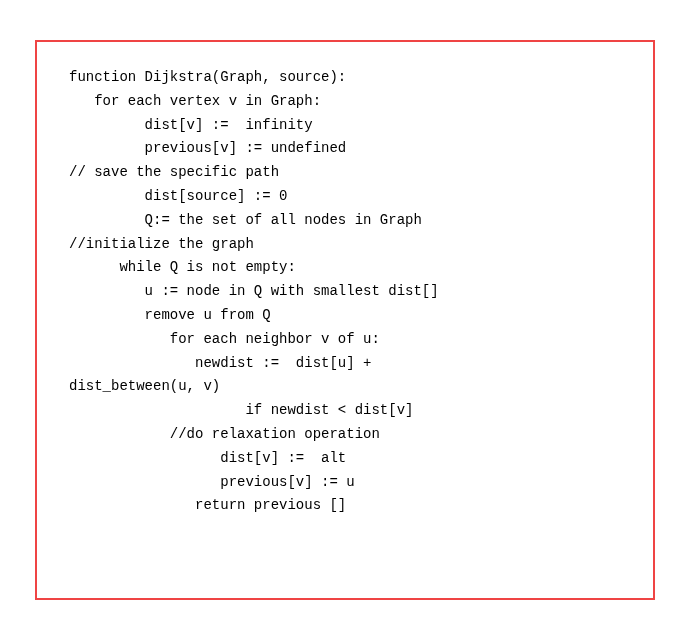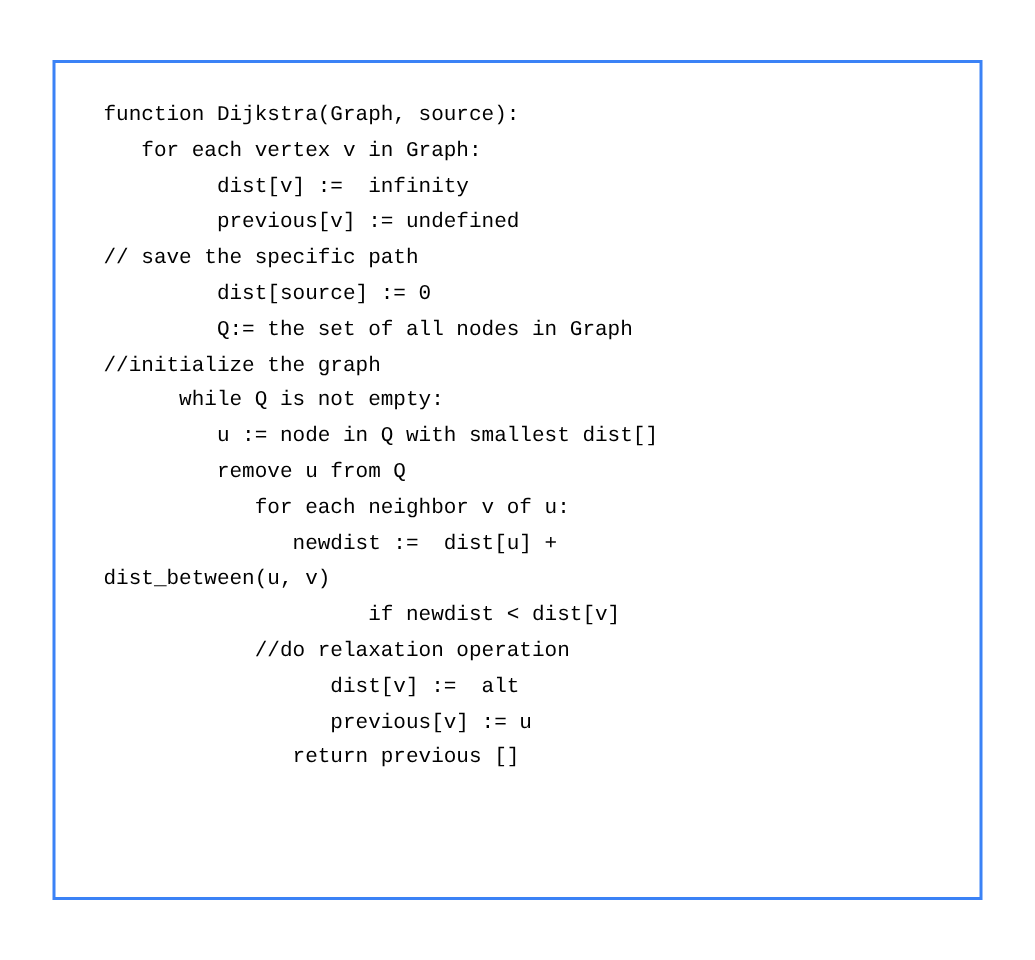--- a/index.html
+++ b/index.html
@@ -12,21 +12,21 @@
       width: 690px;
       height: 640px;
       background: #ffffff;
       display: flex;
       align-items: center;
       justify-content: center;
       font-family: 'Courier New', Courier, monospace;
     }
 
     .code-container {
-      border: 2px solid #3b82f6;
+      border: 2px solid #ef4444;
       background: #ffffff;
       padding: 24px 32px;
       width: 620px;
       min-height: 560px;
     }
 
     .code-block {
       font-family: 'Courier New', Courier, monospace;
       font-size: 14px;
       line-height: 1.7;

